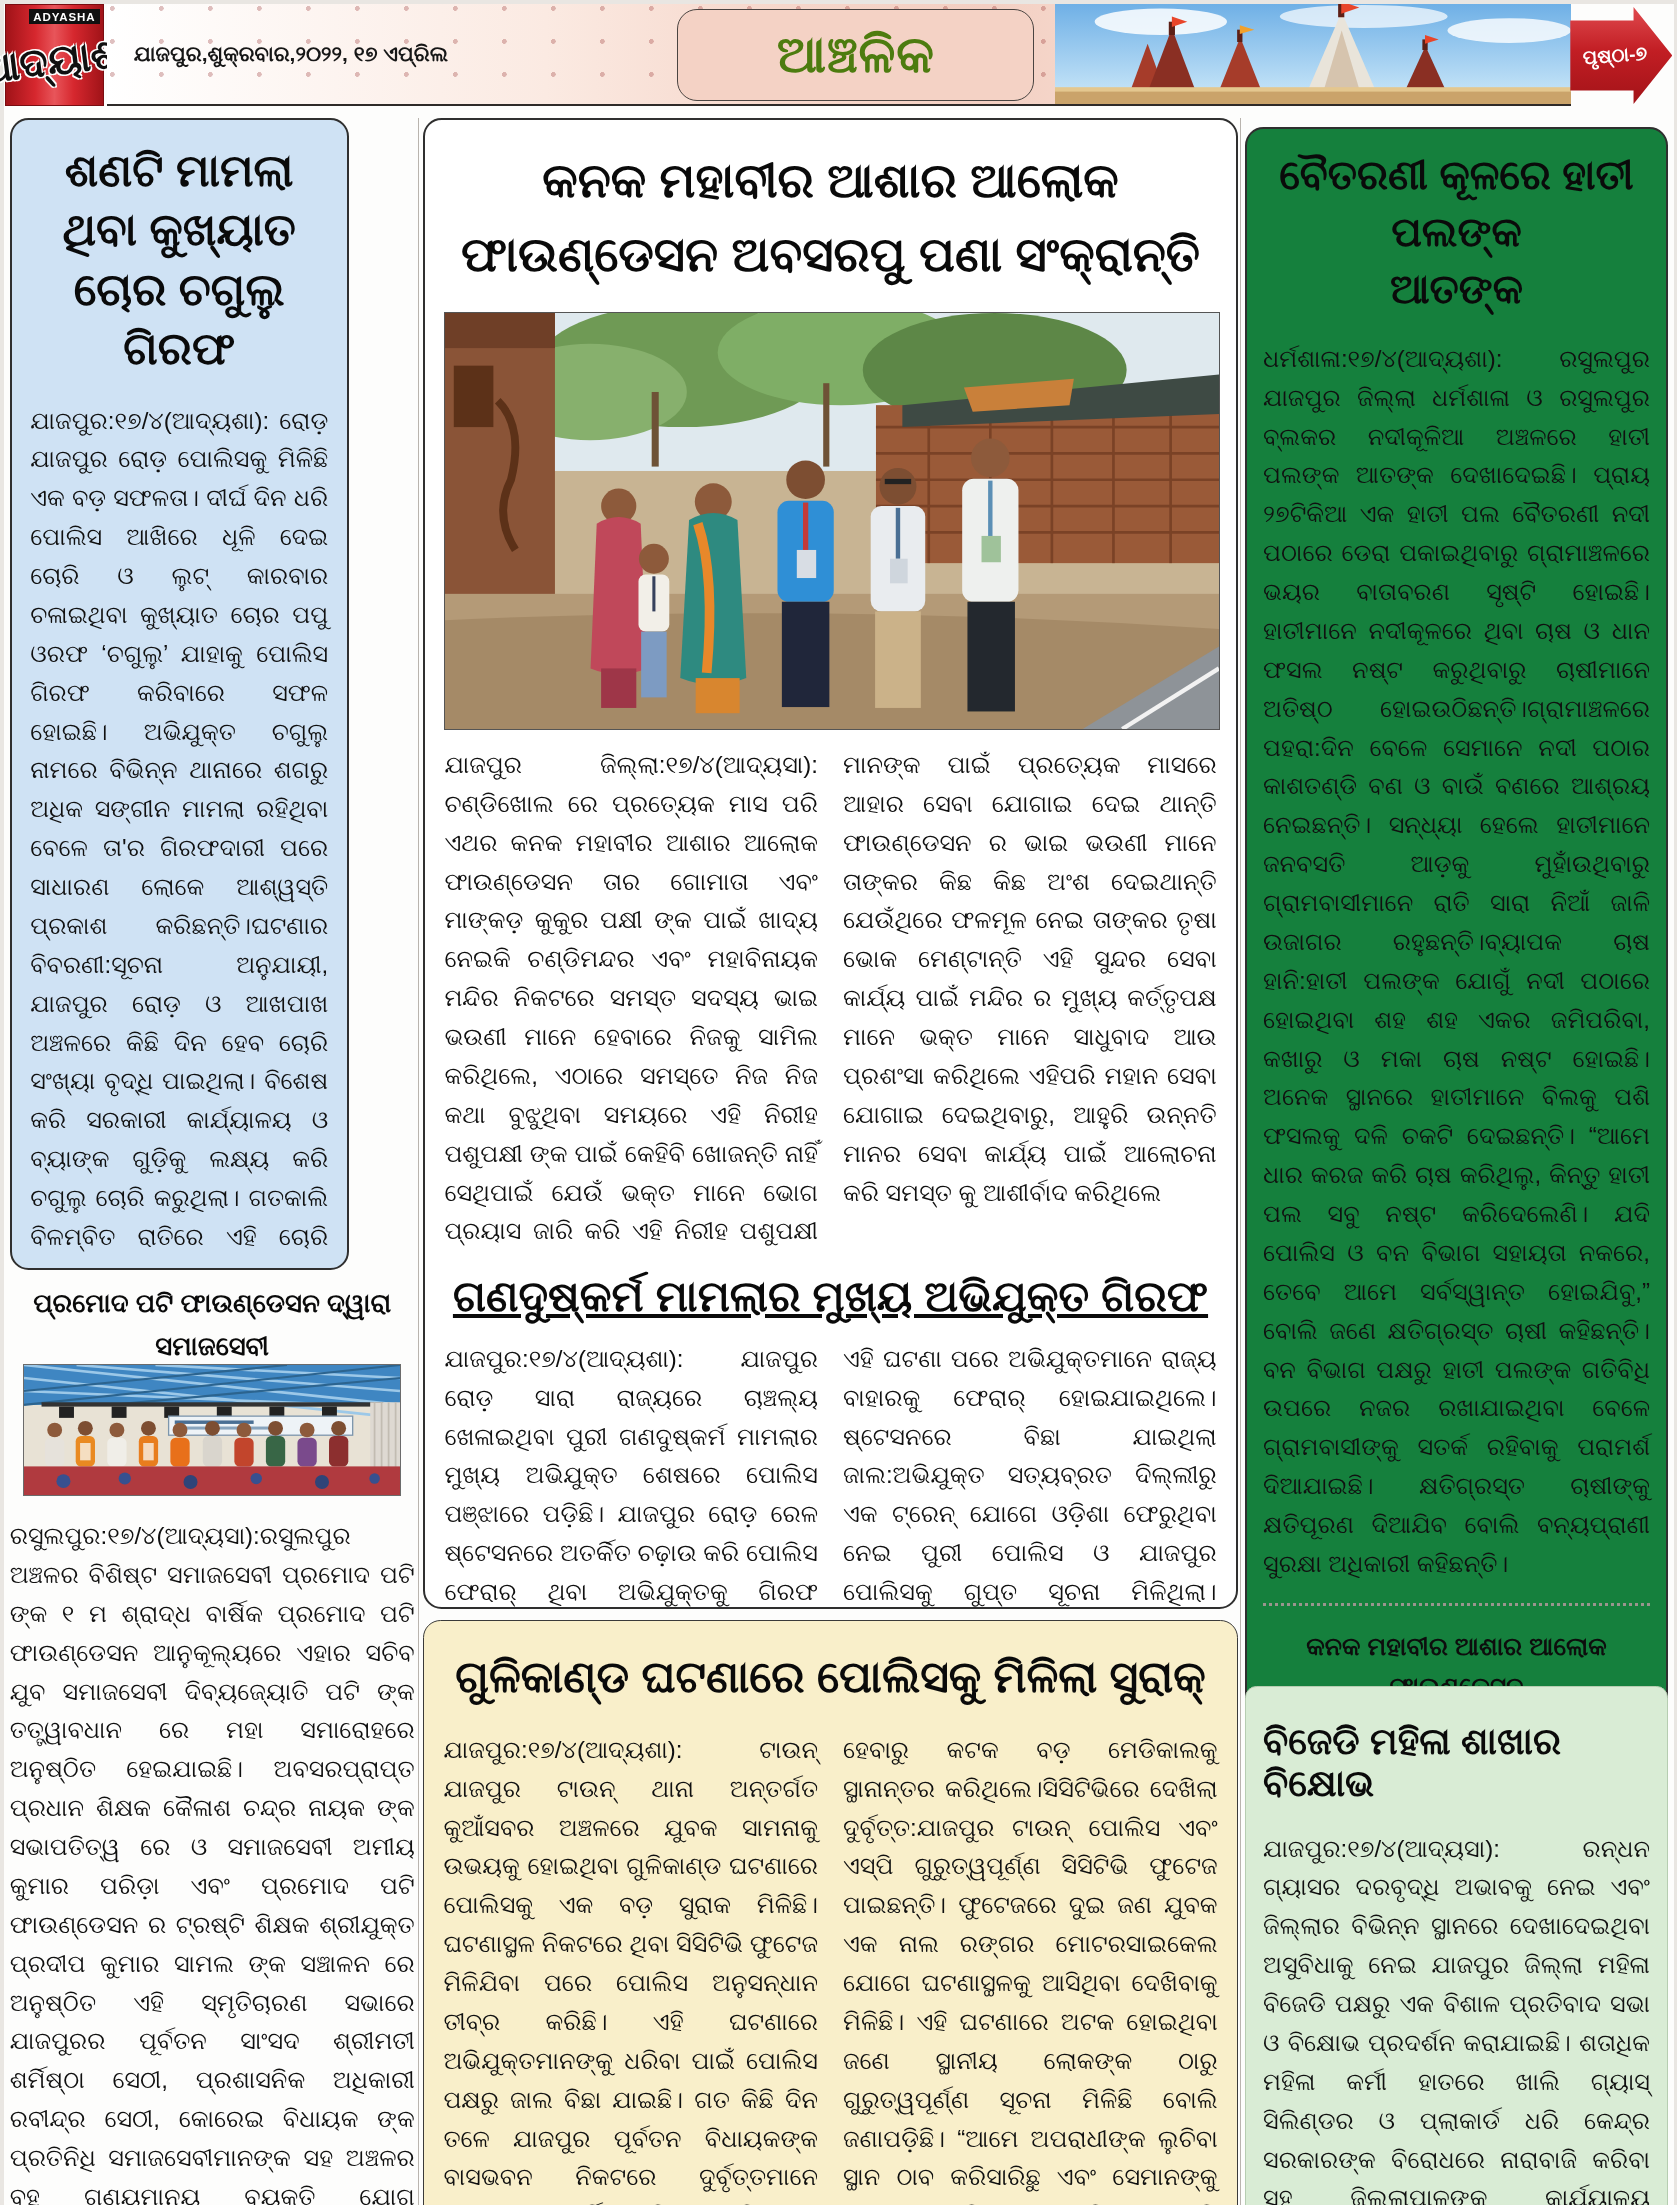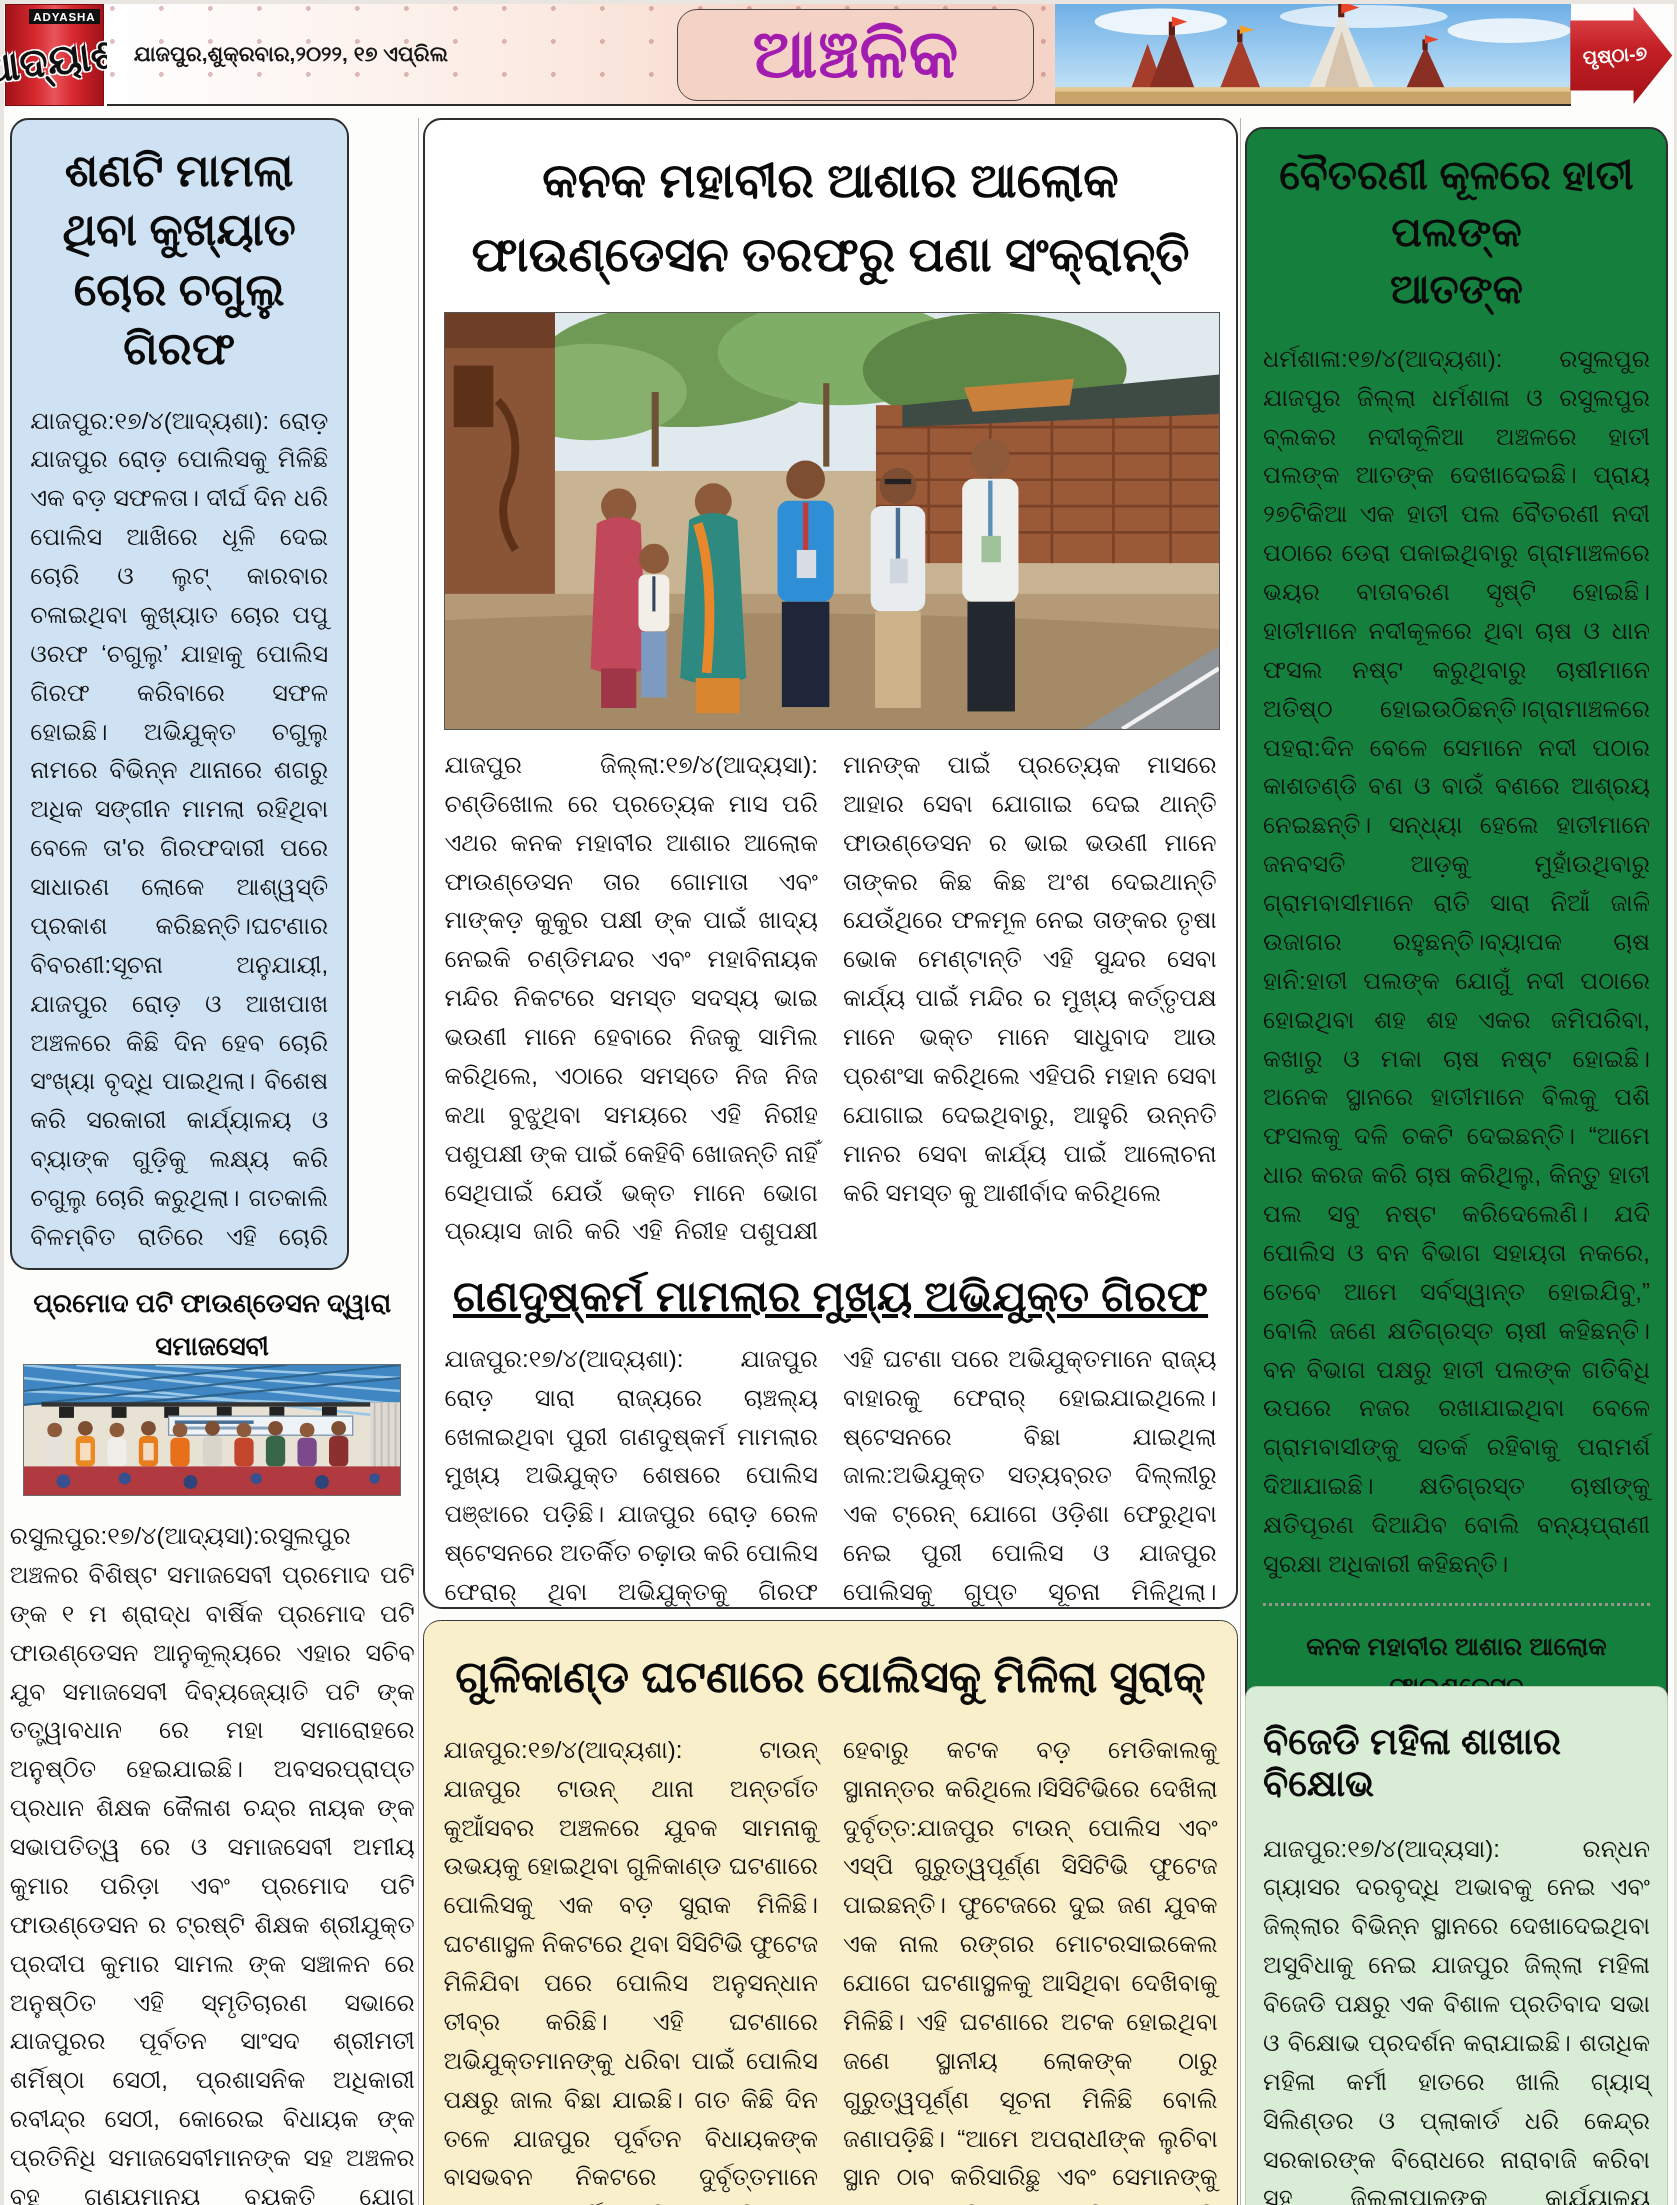--- a/index.html
+++ b/index.html
@@ -40,21 +40,21 @@
   }
   .dateline {
     position:absolute; left:26.5px; top:50%; transform:translateY(-50%);
     font-size:21px; font-weight:bold; color:#161616; white-space:nowrap;
   }
   .masthead-title-box {
     position:absolute; left:570px; top:4.4px; width:357px; height:92px;
     background:#f4d2c5; border:1.3px solid #4a4441; border-radius:20px;
     display:flex; align-items:center; justify-content:center;
   }
-  .masthead-title { font-size:67px; font-weight:900; color:#a21caf; letter-spacing:0.9px; }
+  .masthead-title { font-size:51px; font-weight:900; color:#4d7c0f; letter-spacing:0.9px; }
   .temple-art { position:absolute; right:0; top:0; width:516px; height:100px; }
   .page-arrow {
     position:absolute; right:0; top:2.6px; width:102px; height:97px;
     background:linear-gradient(180deg,#e04a4e,#c21e24 45%,#a31318);
     clip-path:polygon(0 14%, 62% 14%, 62% 0, 100% 50%, 62% 100%, 62% 86%, 0 86%);
     display:flex; align-items:center; justify-content:center;
   }
   .page-arrow span { color:#fff; font-size:19.4px; font-weight:bold; transform:translateX(-6.2px) rotate(-4deg); }
 
   
@@ -231,21 +231,21 @@
     <circle cx="530" cy="262" r="13" fill="#37508f"></circle>
   <circle cx="680" cy="270" r="16" fill="#2f4478"></circle>
     <circle cx="800" cy="262" r="12" fill="#37508f"></circle>
 </svg>
 
 <div class="left-bottom-body art-body">ରସୁଲପୁର:୧୭/୪(ଆଦ୍ୟସା):ରସୁଲପୁର ଅଞ୍ଚଳର ବିଶିଷ୍ଟ ସମାଜସେବୀ ପ୍ରମୋଦ ପଟି ଙ୍କ ୧ ମ ଶ୍ରାଦ୍ଧ ବାର୍ଷିକ ପ୍ରମୋଦ ପଟି ଫାଉଣ୍ଡେସନ ଆନୁକୂଲ୍ୟରେ ଏହାର ସଚିବ ଯୁବ ସମାଜସେବୀ ଦିବ୍ୟଜ୍ୟୋତି ପଟି ଙ୍କ ତତ୍ତ୍ୱାବଧାନ ରେ ମହା ସମାରୋହରେ ଅନୁଷ୍ଠିତ ହେଇଯାଇଛି। ଅବସରପ୍ରାପ୍ତ ପ୍ରଧାନ ଶିକ୍ଷକ କୈଳାଶ ଚନ୍ଦ୍ର ନାୟକ ଙ୍କ ସଭାପତିତ୍ୱ ରେ ଓ ସମାଜସେବୀ ଅମୀୟ କୁମାର ପରିଡ଼ା ଏବଂ ପ୍ରମୋଦ ପଟି ଫାଉଣ୍ଡେସନ ର ଟ୍ରଷ୍ଟି ଶିକ୍ଷକ ଶ୍ରୀଯୁକ୍ତ ପ୍ରଦୀପ କୁମାର ସାମଲ ଙ୍କ ସଞ୍ଚାଳନ ରେ ଅନୁଷ୍ଠିତ ଏହି ସ୍ମୃତିଚାରଣ ସଭାରେ ଯାଜପୁରର ପୂର୍ବତନ ସାଂସଦ ଶ୍ରୀମତୀ ଶର୍ମିଷ୍ଠା ସେଠୀ, ପ୍ରଶାସନିକ ଅଧିକାରୀ ରବୀନ୍ଦ୍ର ସେଠୀ, କୋରେଇ ବିଧାୟକ ଙ୍କ ପ୍ରତିନିଧି ସମାଜସେବୀମାନଙ୍କ ସହ ଅଞ୍ଚଳର ବହୁ ଗଣ୍ୟମାନ୍ୟ ବ୍ୟକ୍ତି ଯୋଗ ଦେଇଥିଲେ। ସଂଗୀତଜ୍ଞ, କଳାକାର, ବୁଦ୍ଧିଜୀବୀ ଓ ଶିକ୍ଷାବିତ୍ ମାନଙ୍କୁ ଉତ୍ତରୀୟ ଓ ମାନପତ୍ର ଦେଇ ସମ୍ବର୍ଦ୍ଧିତ କରାଯାଇଥିଲା। ସ୍ୱର୍ଗତ ପ୍ରମୋଦ ପଟିଙ୍କ ଆଦର୍ଶ, ସମାଜ ସେବାରେ ତାଙ୍କର ଅବଦାନ ଏବଂ ଗରିବ ଅସହାୟ ଲୋକଙ୍କ ପାଇଁ ତାଙ୍କ କରିଥିବା ମହତ କାର୍ଯ୍ୟ ସମ୍ପର୍କରେ ବକ୍ତାମାନେ ଆଲୋକପାତ କରିଥିଲେ। ଏହାପରେ ପ୍ରମୋଦ ପଟି ଫାଉଣ୍ଡେସନ ର ଗ୍ରାମ ସହିତ ଲୋଚଳା ମଧ୍ୟ ଉଚ୍ଚତର କରାଯାଇଥିଲା। ସର୍ବଶେଷରେ ଦିବ୍ୟଜ୍ୟୋତି ପଟି ଓ ଧର୍ମଯାତ୍ରୀ କଲ୍ୟାଣୀ ସହଭାଗିତା ପଟି ଅତିଥିମାନଙ୍କୁ ଧନ୍ୟବାଦ ଜ୍ଞାପନ କରିଥିଲେ ଏବଂ ଏହି କାର୍ଯ୍ୟକ୍ରମ ସଫଳ କରିବାରେ ଫାଉଣ୍ଡେସନ ସହଯୋଗ ସହଯୋଗ କରିଥିଲା।</div>
 
 <div class="center-main-box">
   <div class="art-headline h-main">
     <div>କନକ ମହାବୀର ଆଶାର ଆଲୋକ</div>
-    <div>ଫାଉଣ୍ଡେସନ ତରଫରୁ ପଣା ସଂକ୍ରାନ୍ତି</div>
+    <div>ଫାଉଣ୍ଡେସନ ଅବସରପୁ ପଣା ସଂକ୍ରାନ୍ତି</div>
   </div>
 
   <svg class="center-photo" viewBox="0 0 1760 948" preserveAspectRatio="none">
     <rect x="0" y="0" width="1760" height="948" fill="#c8b493"></rect>
     <rect x="0" y="0" width="1760" height="360" fill="#dfe9ee"></rect>
 
     <ellipse cx="540" cy="120" rx="330" ry="140" fill="#6f9a55"></ellipse>
     <ellipse cx="900" cy="90" rx="280" ry="120" fill="#7fae66"></ellipse>
     <ellipse cx="1250" cy="130" rx="300" ry="130" fill="#5d8747"></ellipse>
     <ellipse cx="330" cy="180" rx="220" ry="110" fill="#87b06d"></ellipse>

